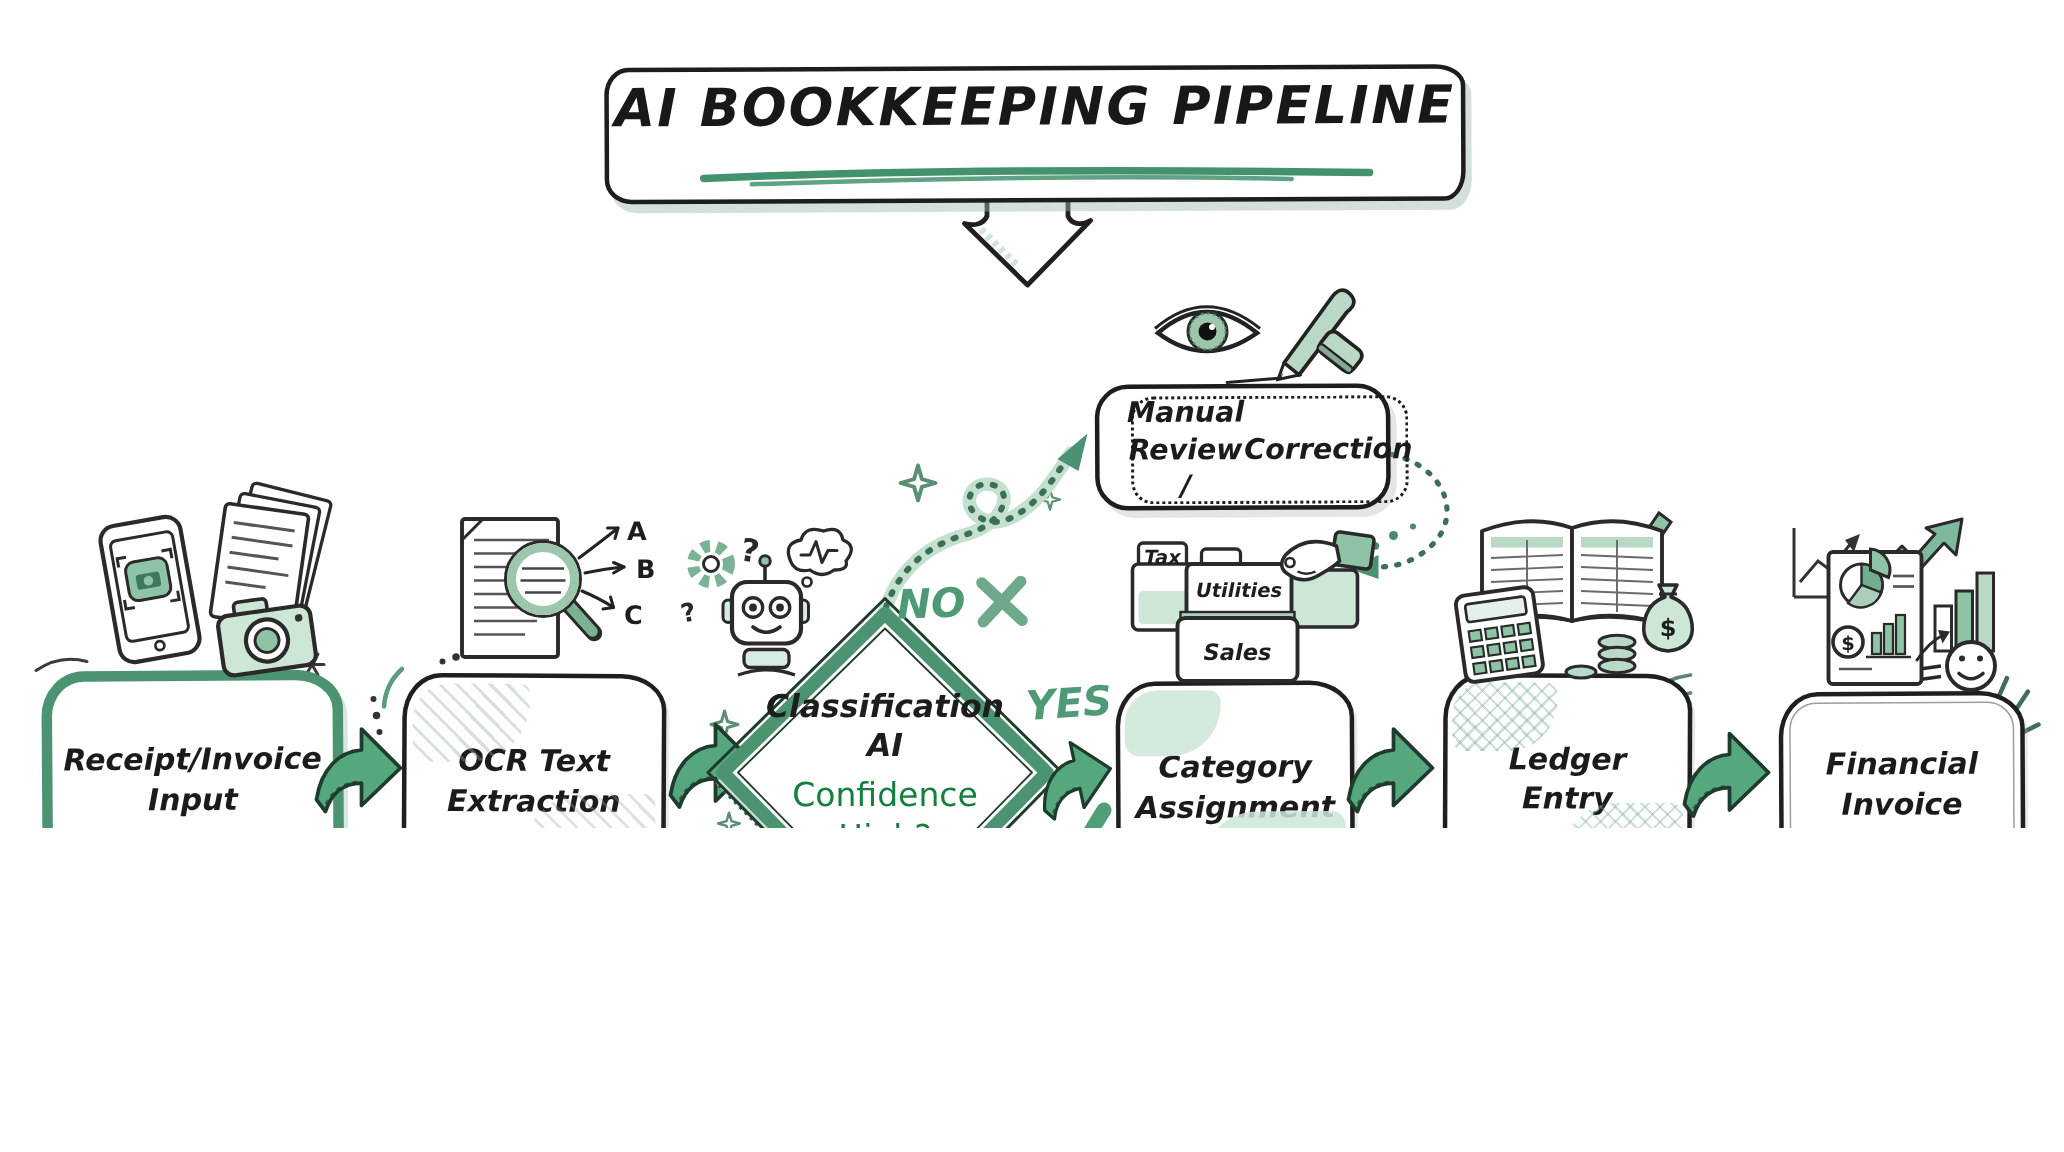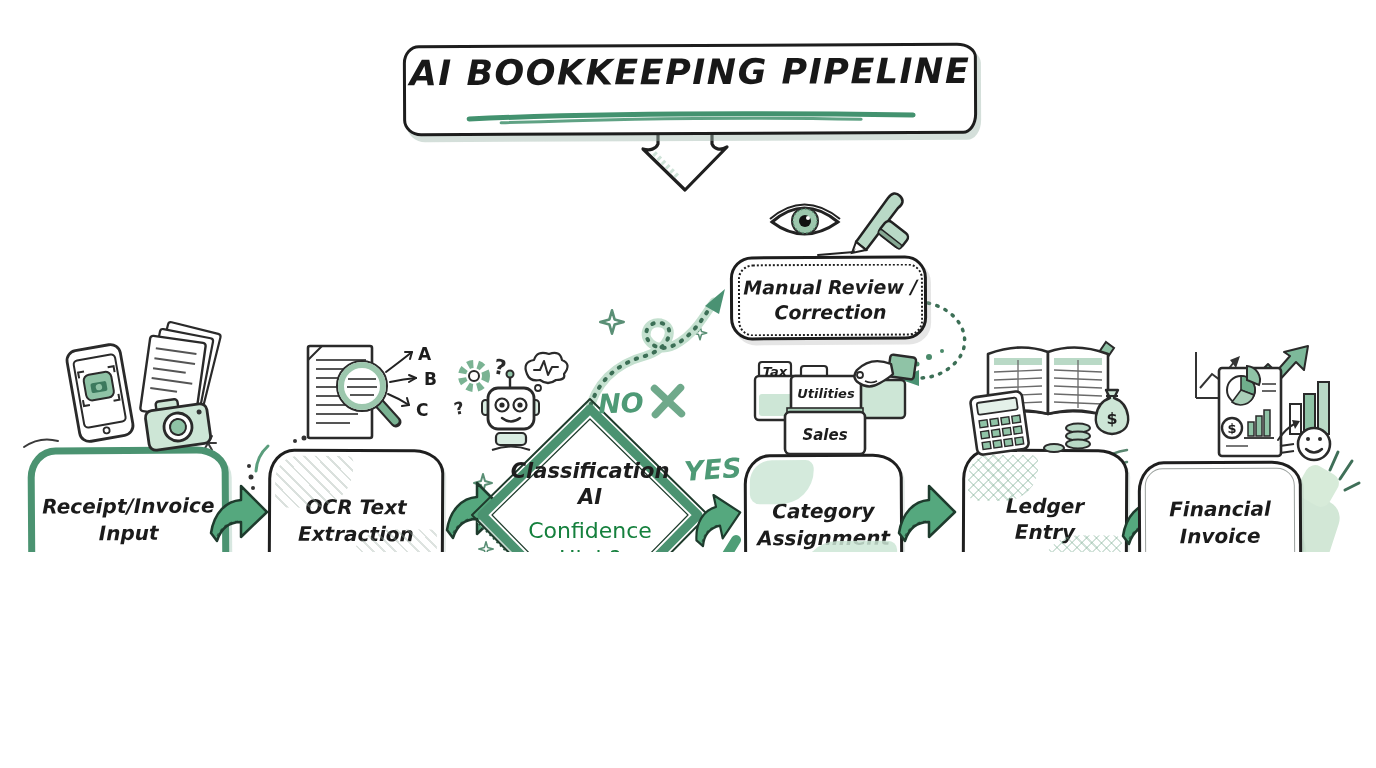--- a/index.html
+++ b/index.html
@@ -42,30 +42,30 @@
         border-radius:40px 10px 20px 12px;background:#cde6d6;opacity:.85;}
   .node--ledger{left:962px;top:449px;width:160px;height:134px;transform:rotate(.25deg);}
   .node--ledger::before{content:"";position:absolute;left:3px;top:3px;width:70px;height:46px;
         border-radius:22px 8px 34px 8px;
         background:repeating-linear-gradient(45deg,rgba(116,168,140,.35) 0 1.6px,transparent 1.6px 7px),
                    repeating-linear-gradient(-45deg,rgba(116,168,140,.35) 0 1.6px,transparent 1.6px 7px);}
   .node--ledger::after{content:"";position:absolute;right:3px;bottom:3px;width:80px;height:48px;
         border-radius:36px 8px 20px 8px;
         background:repeating-linear-gradient(45deg,rgba(116,168,140,.33) 0 1.6px,transparent 1.6px 7px),
                    repeating-linear-gradient(-45deg,rgba(116,168,140,.33) 0 1.6px,transparent 1.6px 7px);}
-  .node--reports{left:1138px;top:461px;width:158px;height:117px;border-width:3.6px;transform:rotate(-.3deg);}
+  .node--reports{left:1186px;top:461px;width:158px;height:117px;border-width:3.6px;transform:rotate(-.3deg);}
   .node--reports::before{content:"";position:absolute;inset:4px;border:1.6px solid rgba(70,80,75,.55);
         border-radius:18px;}
 
   
   .manual-outer{position:absolute;left:730px;top:256px;width:197px;height:84px;background:#fff;
         border:3px solid #1d1d1d;border-radius:22px;padding:5px;box-sizing:border-box;
         box-shadow:4px 5px 0 rgba(170,170,170,.30);z-index:2;transform:rotate(-.3deg);}
   .manual-inner{width:100%;height:100%;border:2.5px dotted #1d1d1d;border-radius:15px;
-        display:flex;flex-direction:column;align-items:center;justify-content:center;text-align:center;}
+        display:flex;align-items:center;justify-content:center;text-align:center;margin-left:16px;}
   .manual-inner .label-line{font-size:19px;line-height:1.3;}
 
   
   .diamond-text{position:absolute;left:502px;top:458px;width:176px;text-align:center;z-index:4;}
   .diamond-text .main{font-style:italic;font-weight:700;font-size:21px;line-height:1.25;}
   .diamond-text .sub{font-weight:400;font-size:22px;line-height:1.3;color:#15803d;}
   .diamond-text .gap{height:6px;}
 
   
   .branch-label{position:absolute;font-style:italic;font-weight:700;font-size:27px;color:#4e9a76;z-index:4;}

